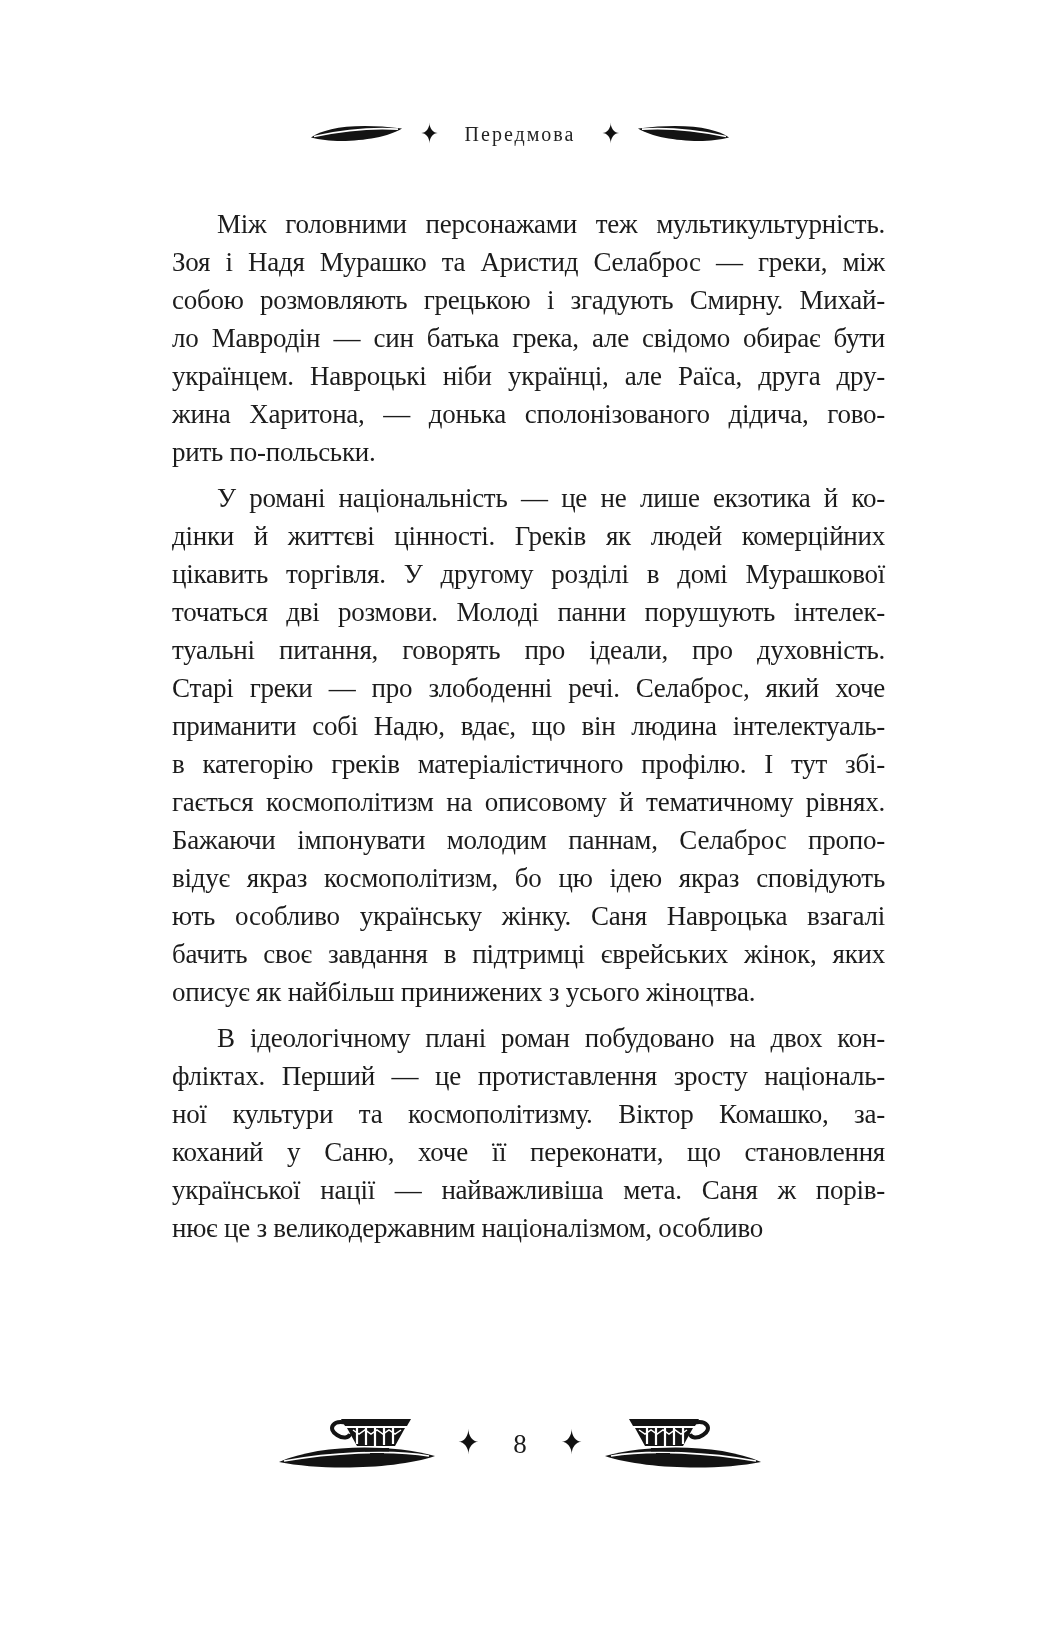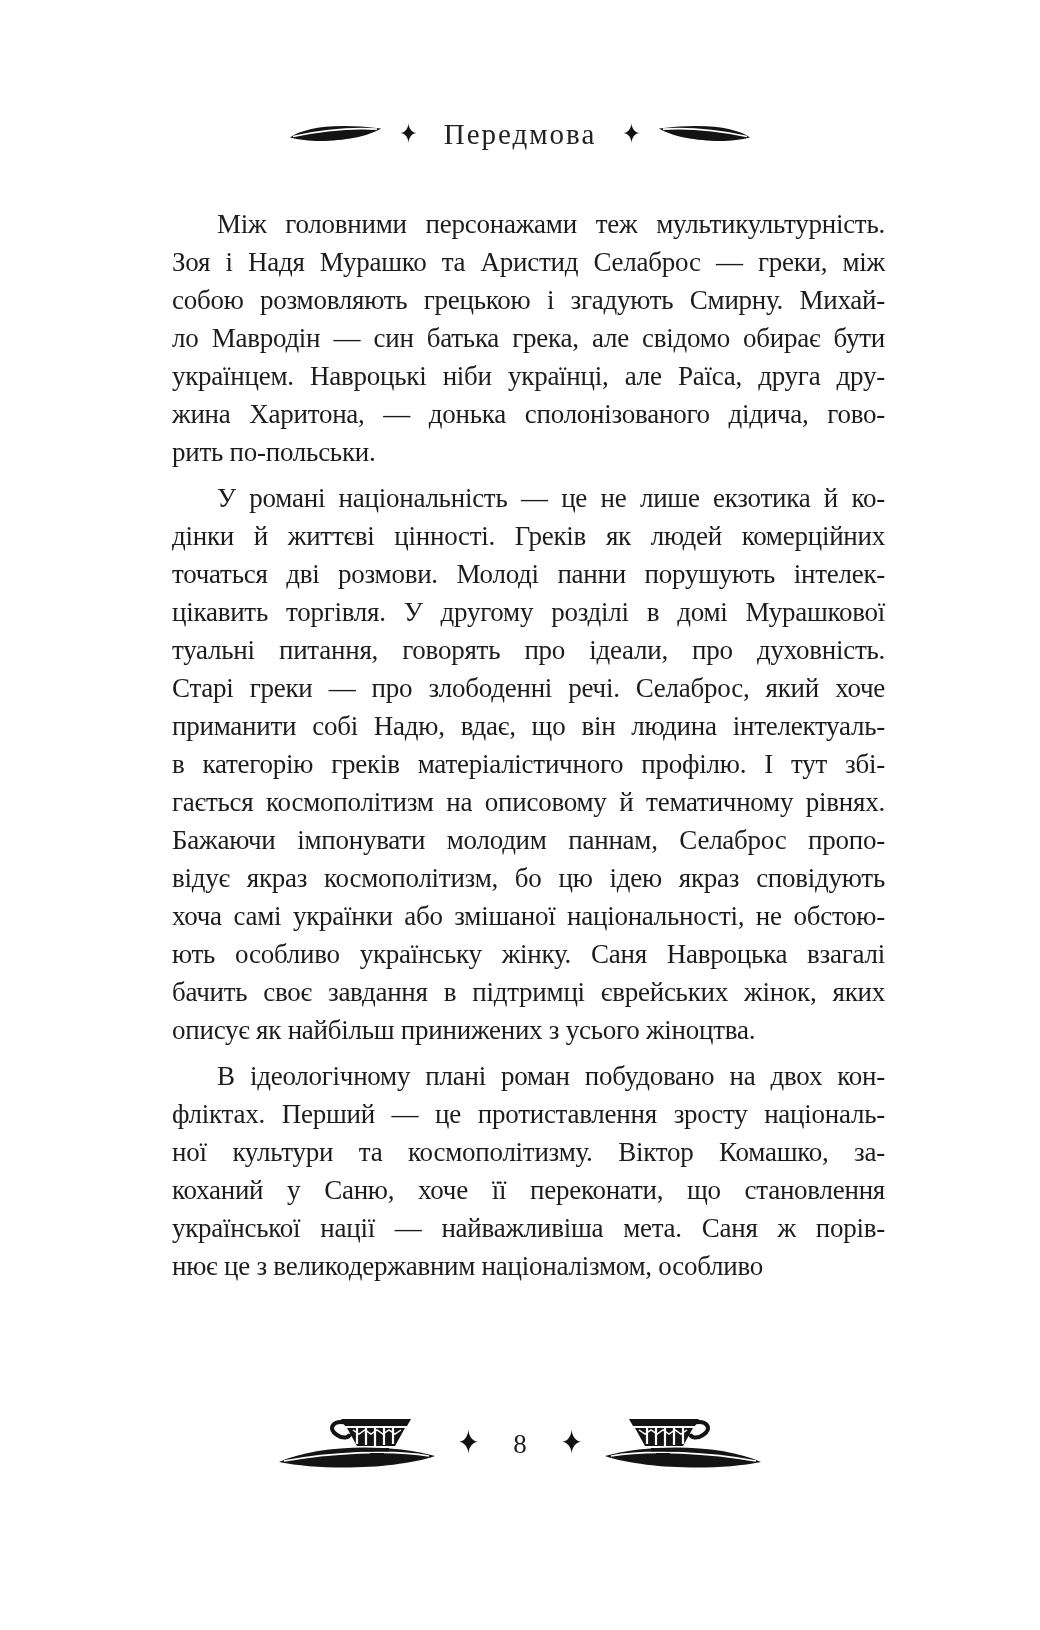--- a/index.html
+++ b/index.html
@@ -26,21 +26,21 @@
     top: 112px;
     left: 0;
     width: 100%;
     height: 44px;
     display: flex;
     justify-content: center;
     align-items: center;
     gap: 16px;
   }
   .chapter-title {
-    font-size: 29px;
+    font-size: 20px;
     font-weight: 400;
     letter-spacing: 2px;
     margin: 0 10px;
     color: #222;
     white-space: nowrap;
   }
   .diamond {
     font-size: 22px;
     line-height: 1;
     color: #111;
@@ -125,30 +125,29 @@
         <div class="line">Зоя і Надя Мурашко та Аристид Селаброс — греки, між</div>
         <div class="line">собою розмовляють грецькою і згадують Смирну. Михай-</div>
         <div class="line">ло Мавродін — син батька грека, але свідомо обирає бути</div>
         <div class="line">українцем. Навроцькі ніби українці, але Раїса, друга дру-</div>
         <div class="line">жина Харитона, — донька сполонізованого дідича, гово-</div>
         <div class="line last">рить по-польськи.</div>
       </div>
       <div class="para">
         <div class="line first">У романі національність — це не лише екзотика й ко-</div>
         <div class="line">дінки й життєві цінності. Греків як людей комерційних</div>
+        <div class="line">цікавить торгівля. У другому розділі в домі Мурашкової</div>
         <div class="line">точаться дві розмови. Молоді панни порушують інтелек-</div>
-        <div class="line">цікавить торгівля. У другому розділі в домі Мурашкової</div>
         <div class="line">туальні питання, говорять про ідеали, про духовність.</div>
         <div class="line">Старі греки — про злободенні речі. Селаброс, який хоче</div>
         <div class="line">приманити собі Надю, вдає, що він людина інтелектуаль-</div>
         <div class="line">в категорію греків матеріалістичного профілю. І тут збі-</div>
         <div class="line">гається космополітизм на описовому й тематичному рівнях.</div>
         <div class="line">Бажаючи імпонувати молодим паннам, Селаброс пропо-</div>
         <div class="line">відує якраз космополітизм, бо цю ідею якраз сповідують</div>
-        <div class="line">хоча самі українки або змішаної національності, не обстою-</div>
         <div class="line">ють особливо українську жінку. Саня Навроцька взагалі</div>
         <div class="line">бачить своє завдання в підтримці єврейських жінок, яких</div>
         <div class="line last">описує як найбільш принижених з усього жіноцтва.</div>
       </div>
       <div class="para">
         <div class="line first">В ідеологічному плані роман побудовано на двох кон-</div>
         <div class="line">фліктах. Перший — це протиставлення зросту національ-</div>
         <div class="line">ної культури та космополітизму. Віктор Комашко, за-</div>
         <div class="line">коханий у Саню, хоче її переконати, що становлення</div>
         <div class="line">української нації — найважливіша мета. Саня ж порів-</div>

